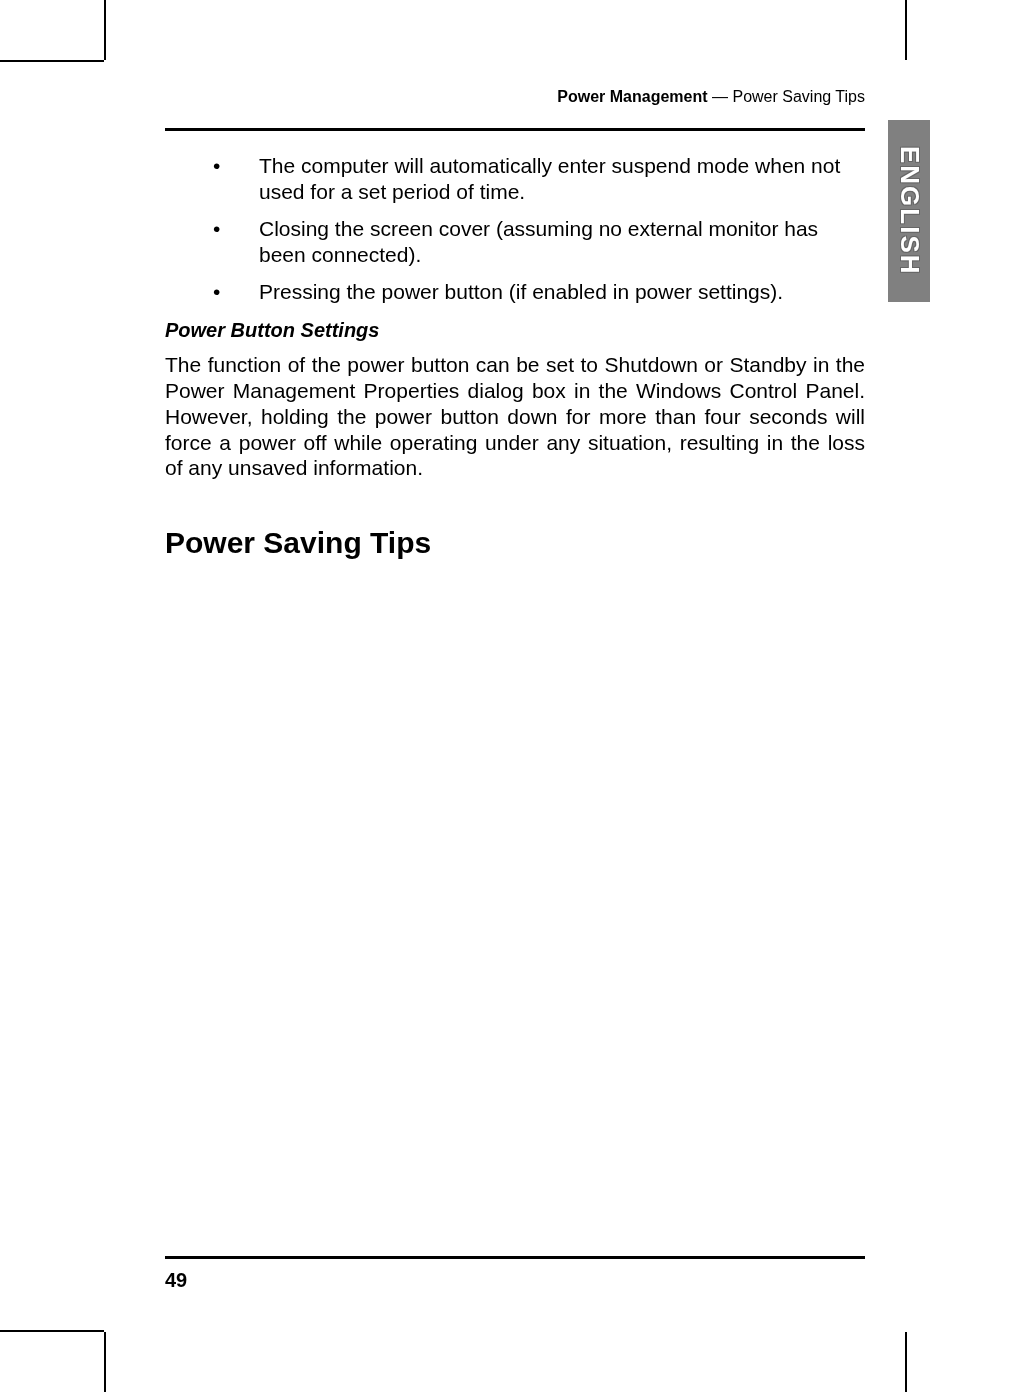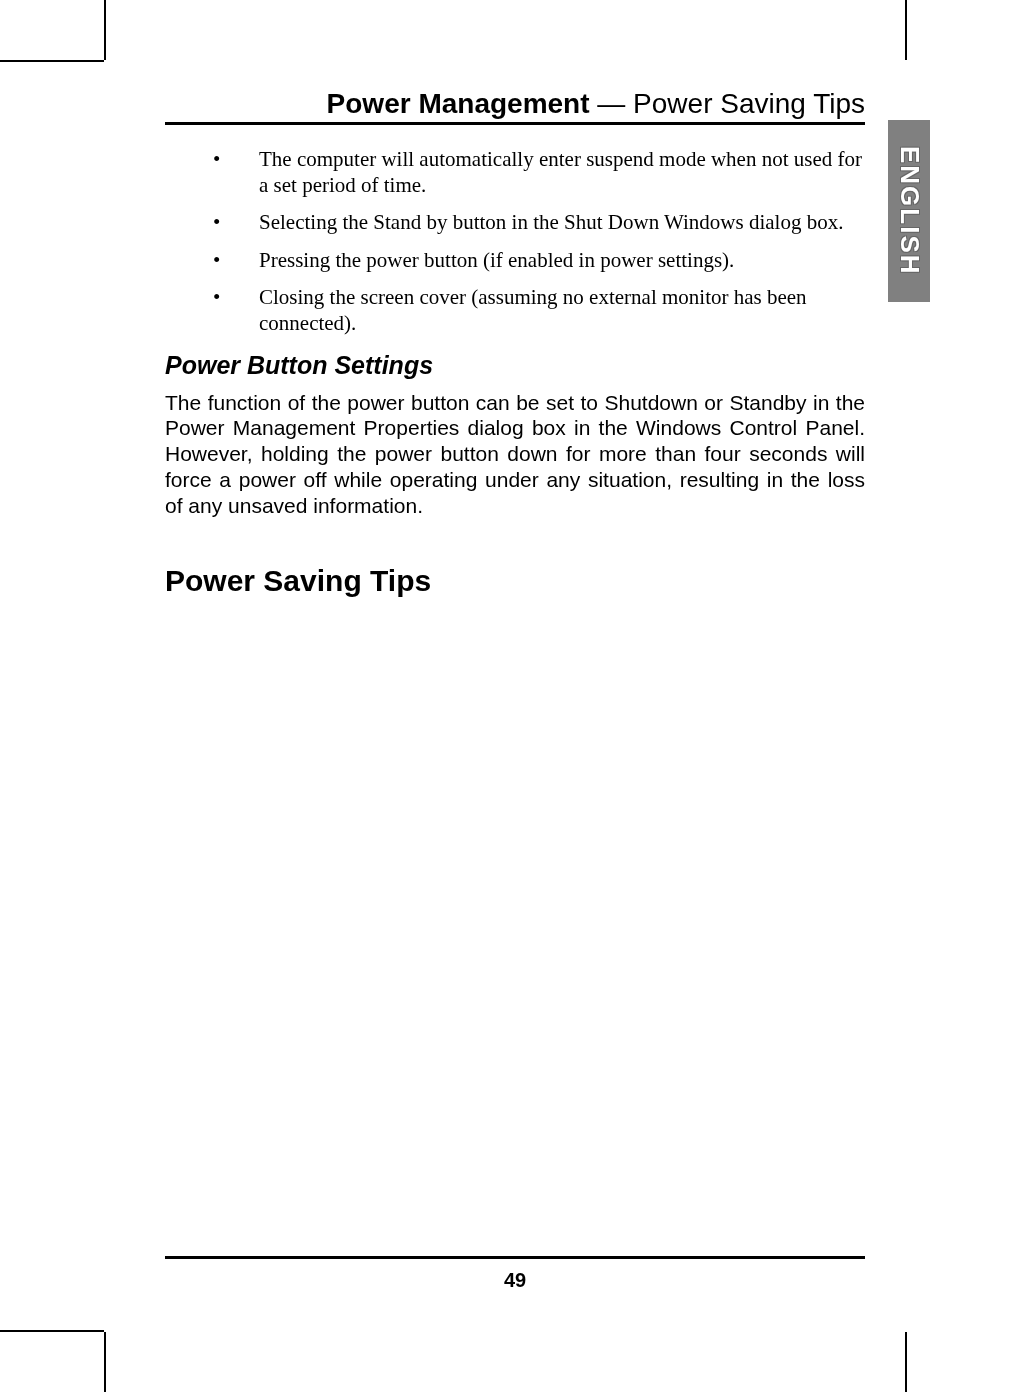--- a/index.html
+++ b/index.html
@@ -7,31 +7,31 @@
   .page { position: relative; width: 1011px; height: 1392px; }
   .crop-tl-v, .crop-tl-h, .crop-tr-v, .crop-tr-h,
   .crop-bl-v, .crop-bl-h, .crop-br-v, .crop-br-h { position: absolute; background: #000; }
   .crop-tl-v { left: 104px; top: 0; width: 2px; height: 60px; }
   .crop-tl-h { left: 0; top: 60px; width: 104px; height: 2px; }
   .crop-tr-v { left: 905px; top: 0; width: 2px; height: 60px; }
   .crop-bl-v { left: 104px; bottom: 0; width: 2px; height: 60px; }
   .crop-bl-h { left: 0; bottom: 60px; width: 104px; height: 2px; }
   .crop-br-v { left: 905px; bottom: 0; width: 2px; height: 60px; }
   .content { position: absolute; left: 165px; top: 88px; width: 700px; }
-  .running-head { text-align: right; font-size: 28px; padding-bottom: 2px; border-bottom: 3px solid #000; margin-bottom: 22px; }
+  .running-head { text-align: right; font-size: 16px; padding-bottom: 22px; border-bottom: 3px solid #000; margin-bottom: 22px; }
   .running-head .bold { font-weight: bold; }
   .side-tab { position: absolute; left: 888px; top: 120px; width: 42px; height: 182px; background: #808080; display: flex; align-items: center; justify-content: center; }
   .side-tab span { writing-mode: vertical-rl; font-weight: bold; font-size: 26px; letter-spacing: 2px; font-family: Arial, sans-serif; color: #fff; text-shadow: -1px -1px 0 #666, 1px -1px 0 #666, -1px 1px 0 #666, 1px 1px 0 #666; }
-  ul.bullets { list-style: none; margin-left: 48px; margin-bottom: 14px; font-family: Liberation Serif, serif; }
+  ul.bullets { list-style: none; margin-left: 48px; margin-bottom: 14px; }
   ul.bullets li { position: relative; padding-left: 46px; font-size: 21px; line-height: 1.22; margin-bottom: 12px; }
   ul.bullets li::before { content: "•"; position: absolute; left: 0; top: 0; font-size: 21px; }
-  h3.subhead { font-size: 25px; font-style: italic; font-weight: bold; margin: 4px 0 10px 0; }
+  h3.subhead { font-size: 20px; font-style: italic; font-weight: bold; margin: 4px 0 10px 0; }
   p.body { font-size: 21px; line-height: 1.23; text-align: justify; margin-bottom: 45px; }
   h2.section { font-size: 30px; font-weight: bold; margin: 18px 0 20px 0; }
-  .footer { position: absolute; left: 165px; width: 700px; bottom: 100px; text-align: center; }
+  .footer { position: absolute; left: 165px; width: 700px; bottom: 100px; }
   .footer-rule { border-top: 3px solid #000; margin-bottom: 10px; }
   .footer-num { font-weight: bold; font-size: 20px; }
 </style>
 </head>
 <body>
 
 <div class="page">
 
   <div class="crop-tl-v"></div>
   <div class="crop-tl-h"></div>
@@ -45,23 +45,22 @@
   </div>
 
   <div class="content">
 
     <div class="running-head">
       <span class="bold">Power Management</span><span> — </span><span>Power Saving Tips</span>
     </div>
 
     <ul class="bullets">
       <li>The computer will automatically enter suspend mode when not used for a set period of time.</li>
-      <li>Selecting the Stand by button in the Shut Down Windows dialog box.</li>
+      <li>Closing the screen cover (assuming no external monitor has been connected).</li>
       <li>Pressing the power button (if enabled in power settings).</li>
-      <li>Closing the screen cover (assuming no external monitor has been connected).</li>
     </ul>
 
     <h3 class="subhead">Power Button Settings</h3>
     <p class="body">The function of the power button can be set to Shutdown or Standby in the Power Management Properties dialog box in the Windows Control Panel. However, holding the power button down for more than four seconds will force a power off while operating under any situation, resulting in the loss of any unsaved information.</p>
 
     <h2 class="section">Power Saving Tips</h2>
 
     <ul class="bullets">
     </ul>
 

